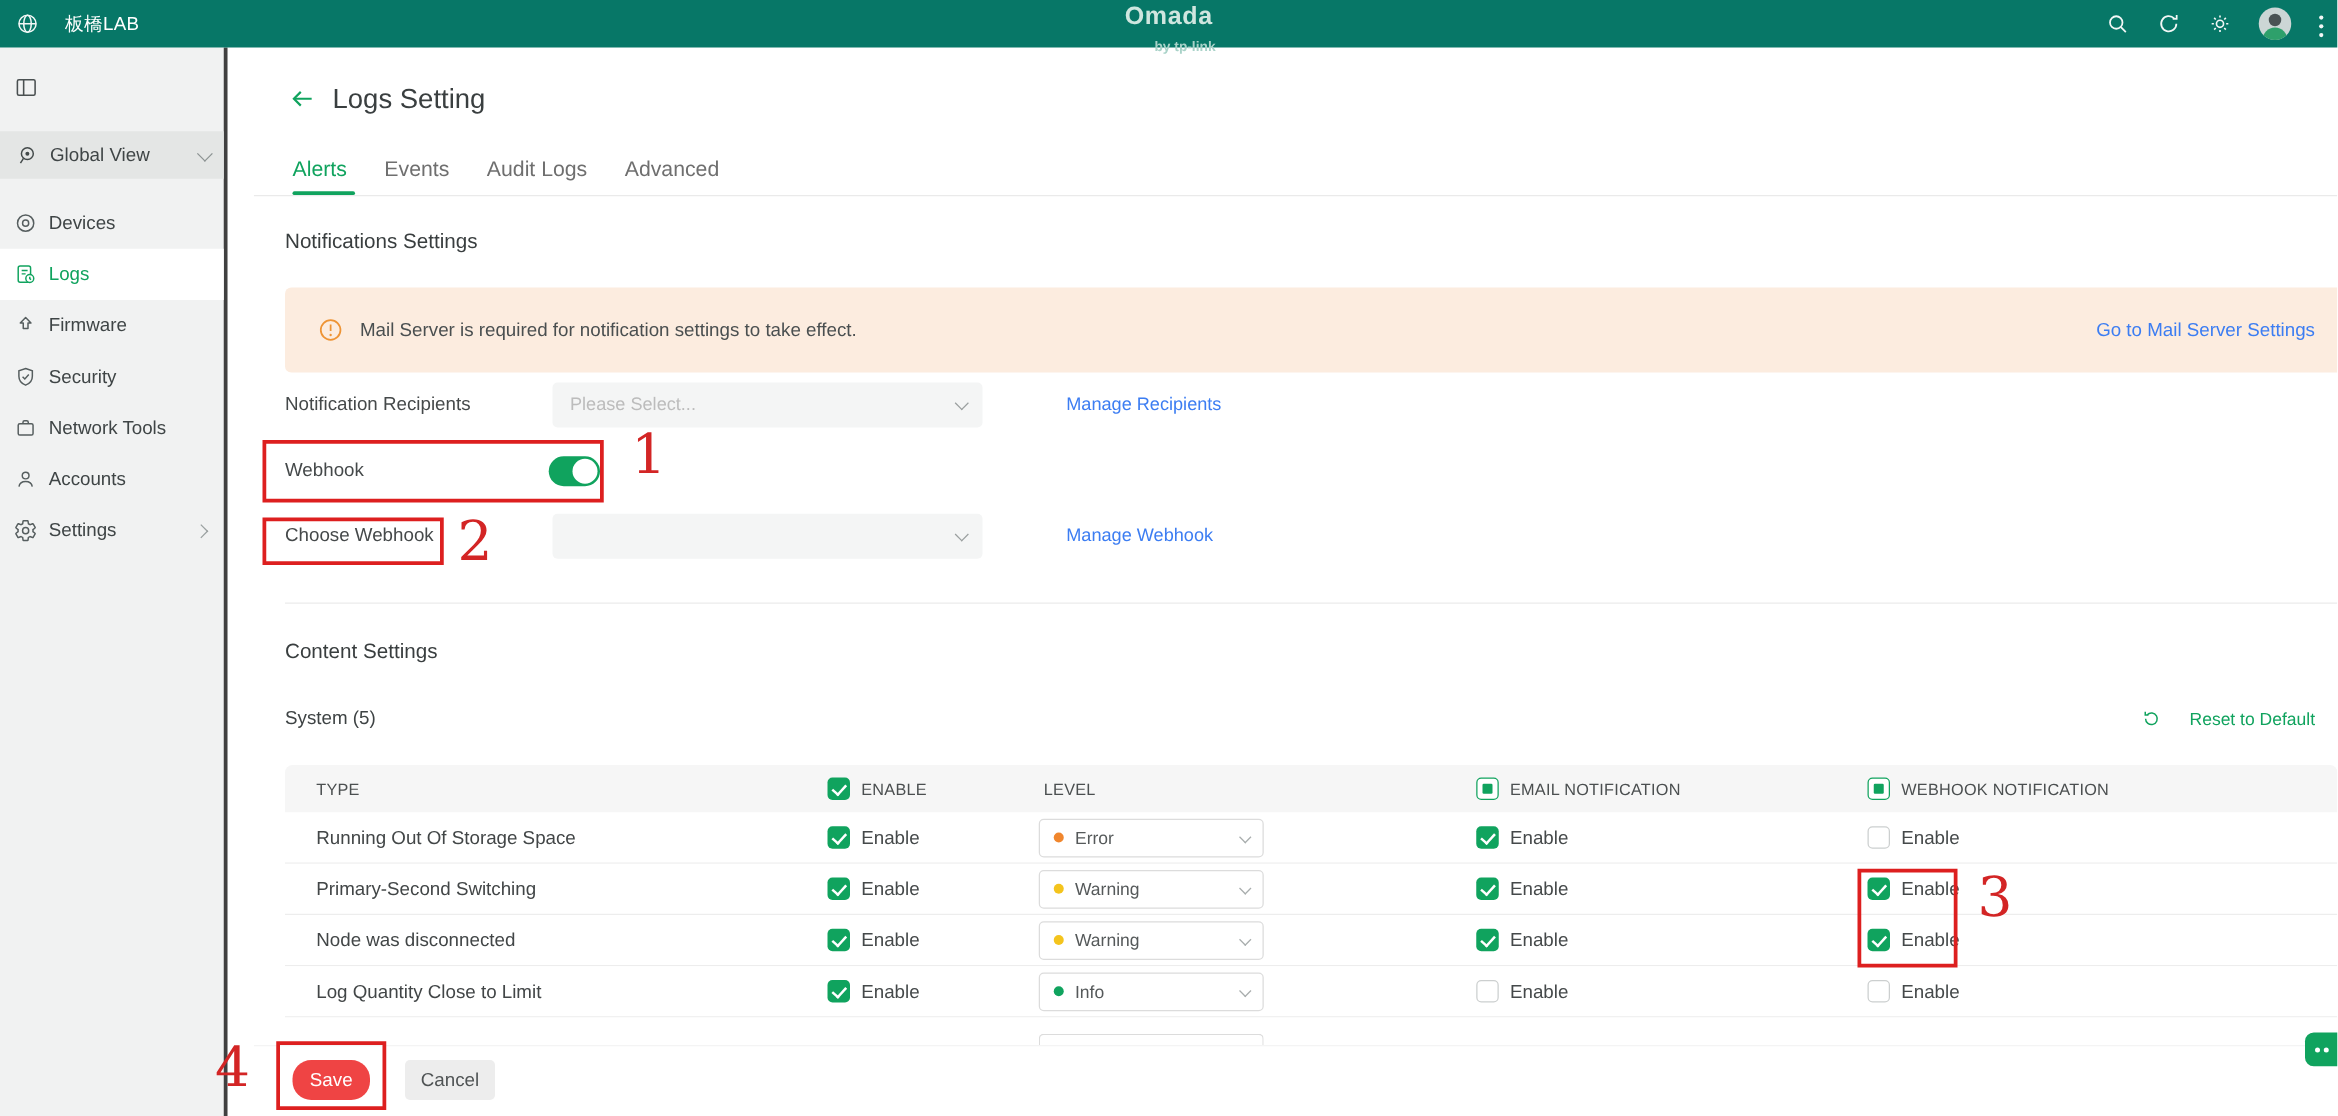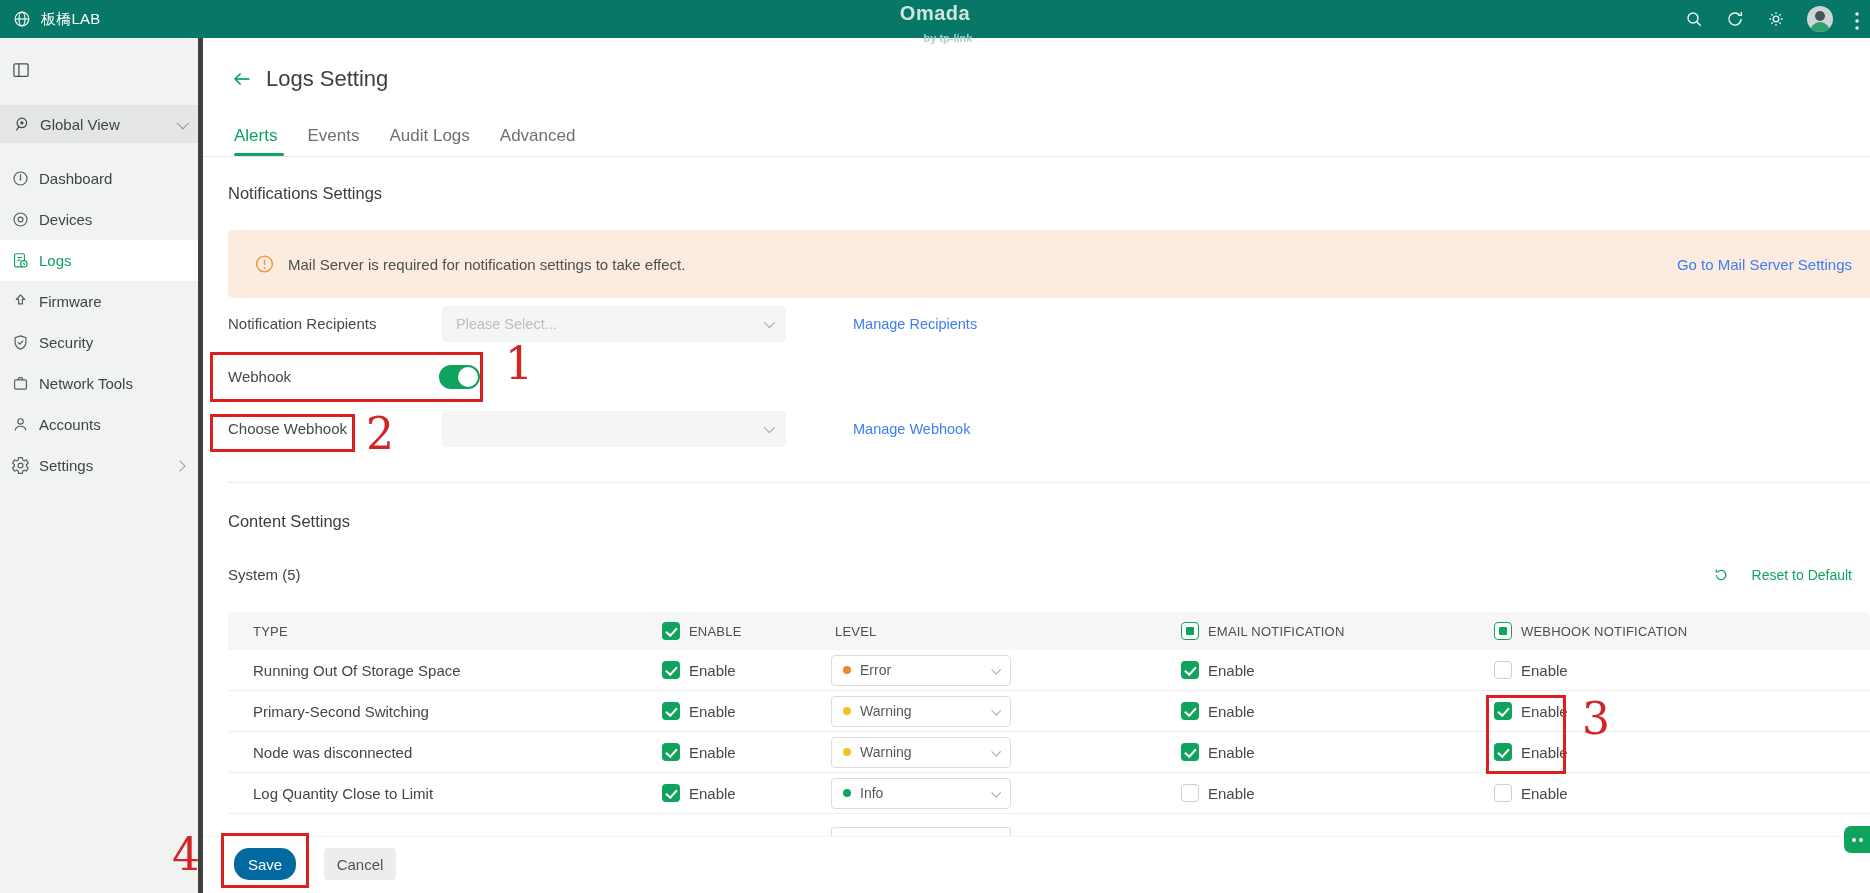--- a/index.html
+++ b/index.html
@@ -6,33 +6,33 @@
   html,body { width:1870px; height:893px; }
   body {
     position:relative; overflow:hidden; background:#fff;
     font-family:"Liberation Sans", sans-serif; color:#3d4243;
     -webkit-font-smoothing:antialiased;
   }
   svg { display:block; }
 
   
   .topbar { position:absolute; top:0; left:0; width:1870px; height:38px; background:#077767; z-index:20; }
-  .tb-left { position:absolute; left:12px; top:0; height:38px; display:flex; align-items:center; gap:9px; color:#fff; }
+  .tb-left { position:absolute; left:12px; top:0; height:38px; display:flex; align-items:center; gap:20px; color:#fff; }
   .tb-site { font-size:15px; color:#fff; letter-spacing:.2px; }
   .tb-logo { position:absolute; left:50%; transform:translateX(-50%); top:3px; text-align:center; line-height:1; }
   .tb-logo .omada { font-size:20px; font-weight:bold; color:#cfe6df; letter-spacing:.5px; }
   .tb-logo .bytp { font-size:11px; color:#a9d2c8; margin-top:10px; padding-left:26px;font-weight:bold; }
   .tb-right { position:absolute; right:10px; top:0; height:38px; display:flex; align-items:center; gap:21px; }
   .tb-icon { width:20px; height:20px; color:#f2f7f6; cursor:pointer; }
   .avatar { width:26px; height:26px; border-radius:50%; background:#ccd6d5; overflow:hidden; position:relative; }
   .avatar .head { position:absolute; left:8px; top:5px; width:10px; height:10px; border-radius:50%; background:#4a5354; }
   .avatar .bodyp { position:absolute; left:3px; top:16px; width:20px; height:12px; border-radius:10px 10px 0 0; background:#2ea06b; }
 
   
-  .sidebar { position:absolute; top:38px; left:0; width:203px; bottom:0; background:#f1f2f2; border-right:5px solid #404040; z-index:4; }
+  .sidebar { position:absolute; top:38px; left:0; width:182px; bottom:0; background:#f1f2f2; border-right:3px solid #404040; z-index:4; }
   .collapse-btn { position:absolute; left:11px; top:22px; width:20px; height:20px; color:#4a5051; cursor:pointer; }
   .site-selector { position:absolute; top:67px; left:0; width:100%; height:38px; background:#e4e6e5; display:flex; align-items:center; padding:0 12px; gap:9px; cursor:pointer; color:#434a4a; }
   .site-selector .lbl { font-size:15px; color:#3f4546; }
   .chev-down { width:9px; height:9px; border-right:1.6px solid #8b9292; border-bottom:1.6px solid #8b9292; transform:rotate(45deg) translateY(-2px); margin-left:auto; }
   .chev-right { width:8px; height:8px; border-right:1.6px solid #9aa0a0; border-bottom:1.6px solid #9aa0a0; transform:rotate(-45deg); margin-left:auto; margin-right:14px; }
   .side-menu { position:absolute; top:120px; left:0; width:100%; }
   .side-item { height:41px; display:flex; align-items:center; padding-left:11px; gap:9px; cursor:pointer; color:#565e5f; }
   .side-item .s-label { font-size:15px; color:#3f4546; }
   .side-item.active { background:#fff; color:#10a35e; }
   .side-item.active .s-label { color:#10a35e; }
@@ -101,21 +101,21 @@
   .level-select { width:180px; height:31px; border:1px solid #dcdcdc; border-radius:4px; background:#fff; display:flex; align-items:center; padding:0 11px; gap:9px; cursor:pointer; }
   .dot { width:8px; height:8px; border-radius:50%; flex:0 0 auto; }
   .lv-label { font-size:14px; color:#55595a; }
   .lv-chev { width:7px; height:7px; border-right:1.4px solid #a8adad; border-bottom:1.4px solid #a8adad; transform:rotate(45deg) translateY(-1px); margin-left:auto; }
   .trow.partial { border-bottom:none; }
   .trow.partial .level-select { position:relative; top:3px; border-bottom:none; border-radius:4px 4px 0 0; height:22px; }
 
   
   .footer { position:absolute; left:0; right:0; top:798px; bottom:0; background:#fff; z-index:5; border-top:1px solid #f4f4f4; }
   .btn { position:absolute; top:11px; height:32px; border:none; border-radius:4px; font-size:15px; cursor:pointer; font-family:"Liberation Sans", sans-serif; }
-  .btn-save { left:31px; width:62px; background:#0369a1; color:#fff;border-radius:15px; }
+  .btn-save { left:31px; width:62px; background:#ef4444; color:#fff;border-radius:15px; }
   .btn-cancel { left:121px; width:72px; background:#ededed; color:#4f5354; }
 
   
   .chat-fab { position:absolute; top:826px; right:0; width:26px; height:27px; background:#10a35e; border-radius:7px 0 0 7px; z-index:6; display:flex; align-items:center; justify-content:center; gap:3px; cursor:pointer; }
   .chat-fab i { width:4px; height:4px; border-radius:50%; background:#fff; }
 
   
   .anno-box { position:absolute; border:3px solid #dd1f1f; z-index:10; pointer-events:none; }
   .anno-num { position:absolute; font-family:"DejaVu Serif", serif; font-size:44px; color:#d32525; z-index:10; line-height:1; pointer-events:none; }
   .box1 { left:210px; top:352px; width:273px; height:50px; }
@@ -194,30 +194,20 @@
         </svg>
     </span>
     <span class="lbl">Global View</span>
     <span class="chev-down"></span>
   </div>
   <div class="side-menu">
       <div class="side-item">
         <span class="s-ico">
           <svg viewBox="0 0 24 24" width="19" height="19" fill="none" stroke="currentColor" stroke-width="1.5">
             <circle cx="12" cy="12" r="8.2"></circle>
-            <path d="M12 12.5V6.6"></path>
-            <circle cx="12" cy="13.2" r="1.2" fill="currentColor" stroke="none"></circle>
-          </svg>
-        </span>
-        <span class="s-label">Dashboard</span>
-      </div>
-      <div class="side-item">
-        <span class="s-ico">
-          <svg viewBox="0 0 24 24" width="19" height="19" fill="none" stroke="currentColor" stroke-width="1.5">
-            <circle cx="12" cy="12" r="8.2"></circle>
             <circle cx="12" cy="12" r="3.1"></circle>
           </svg>
         </span>
         <span class="s-label">Devices</span>
       </div>
       <div class="side-item active">
         <span class="s-ico">
           <svg viewBox="0 0 24 24" width="19" height="19" fill="none" stroke="currentColor" stroke-width="1.5">
             <rect x="4.5" y="3.5" width="12.5" height="16.5" rx="2"></rect>
             <path d="M8 8.2h6M8 11.5h4"></path>

